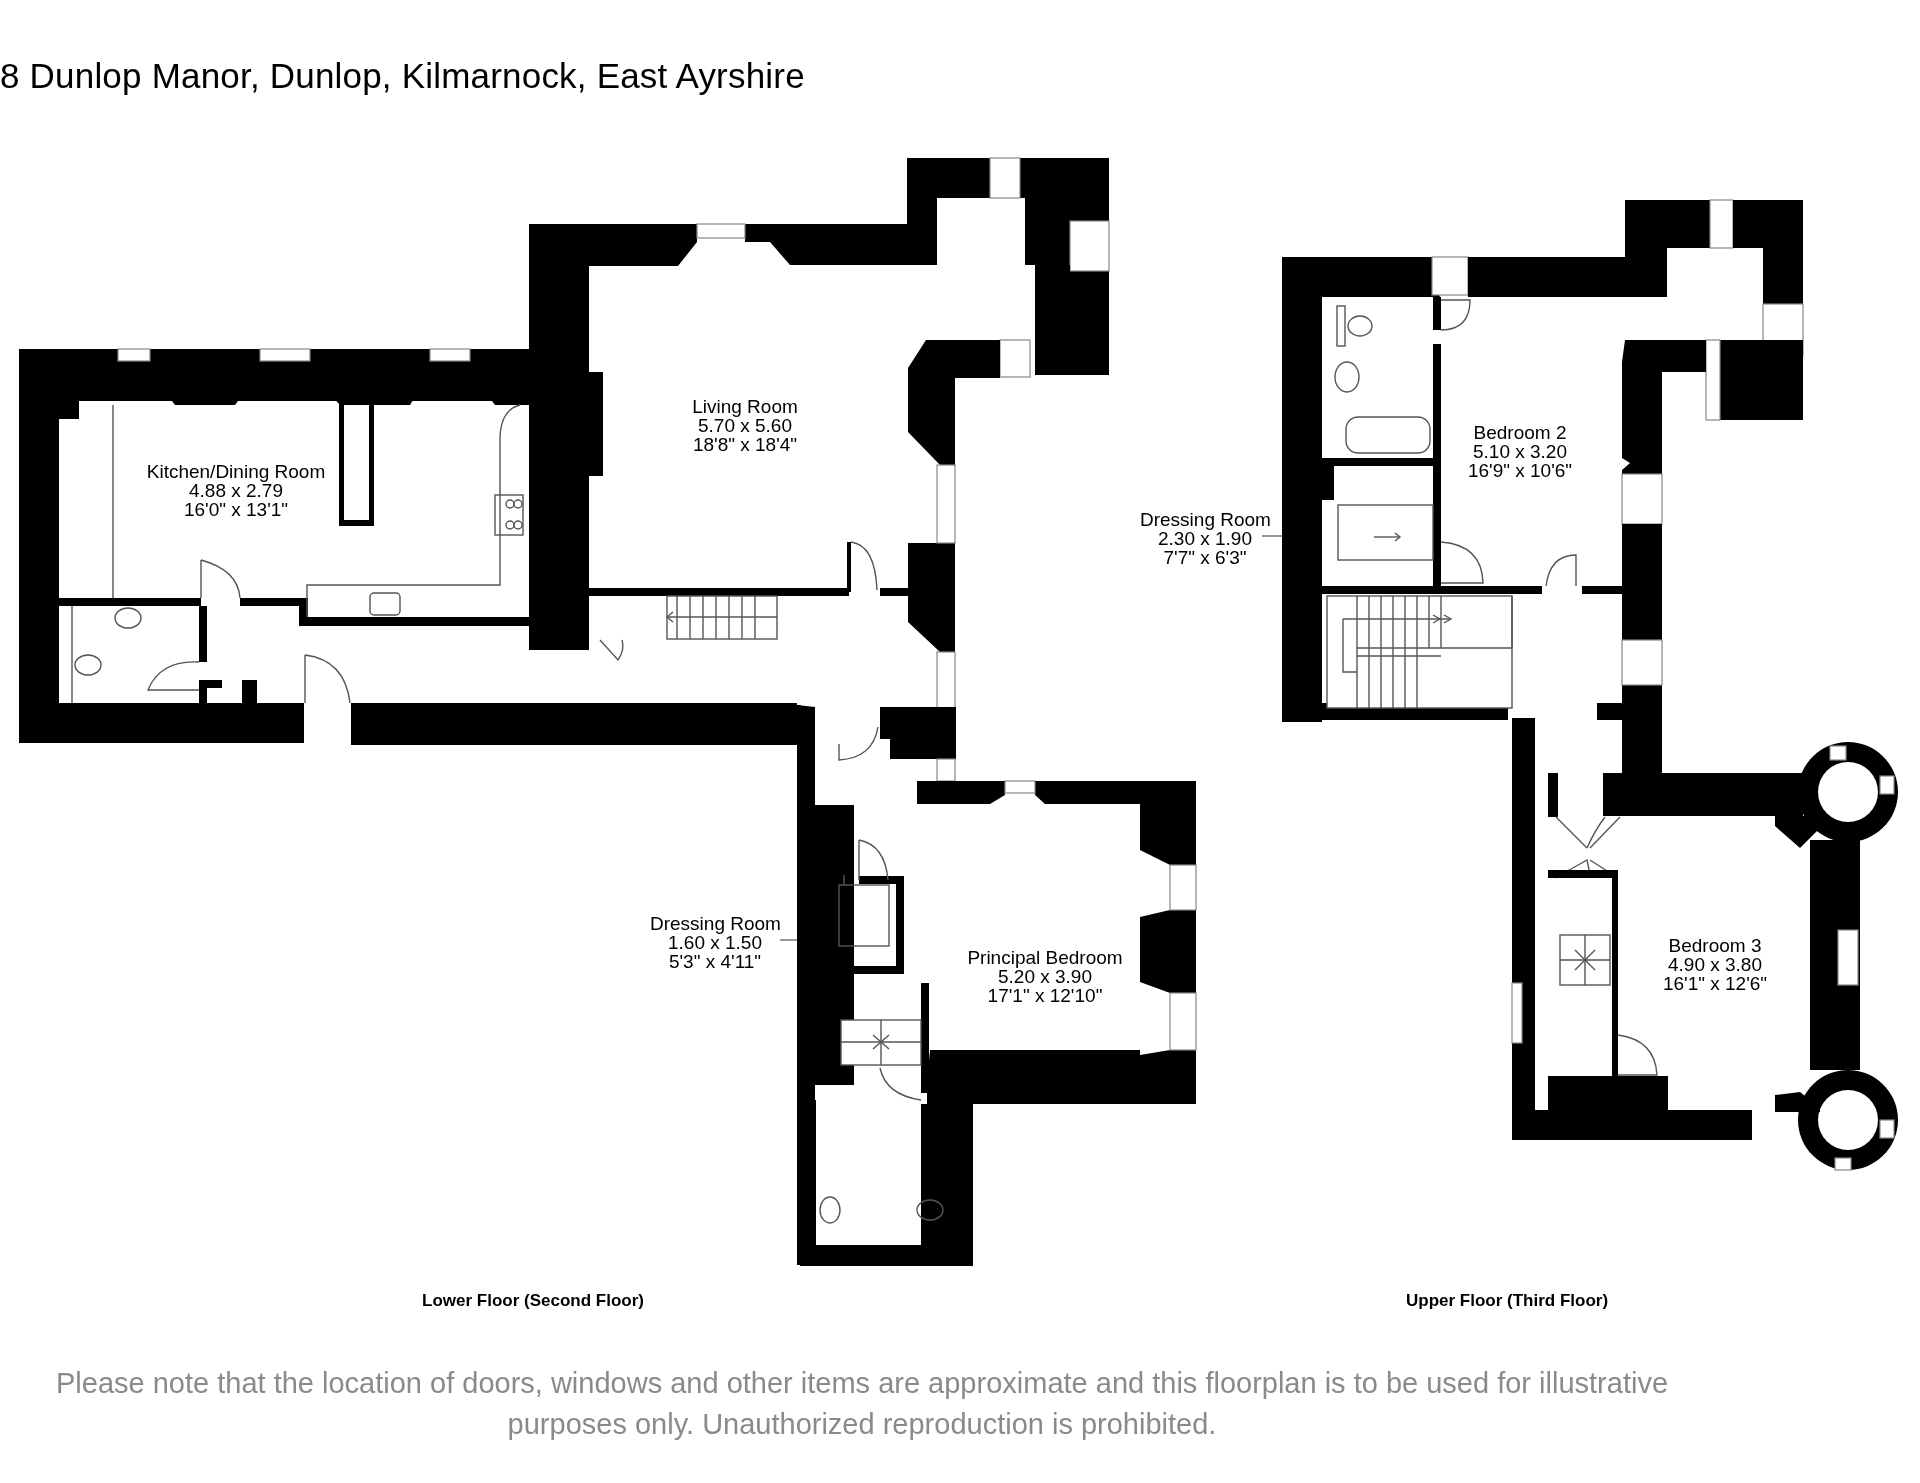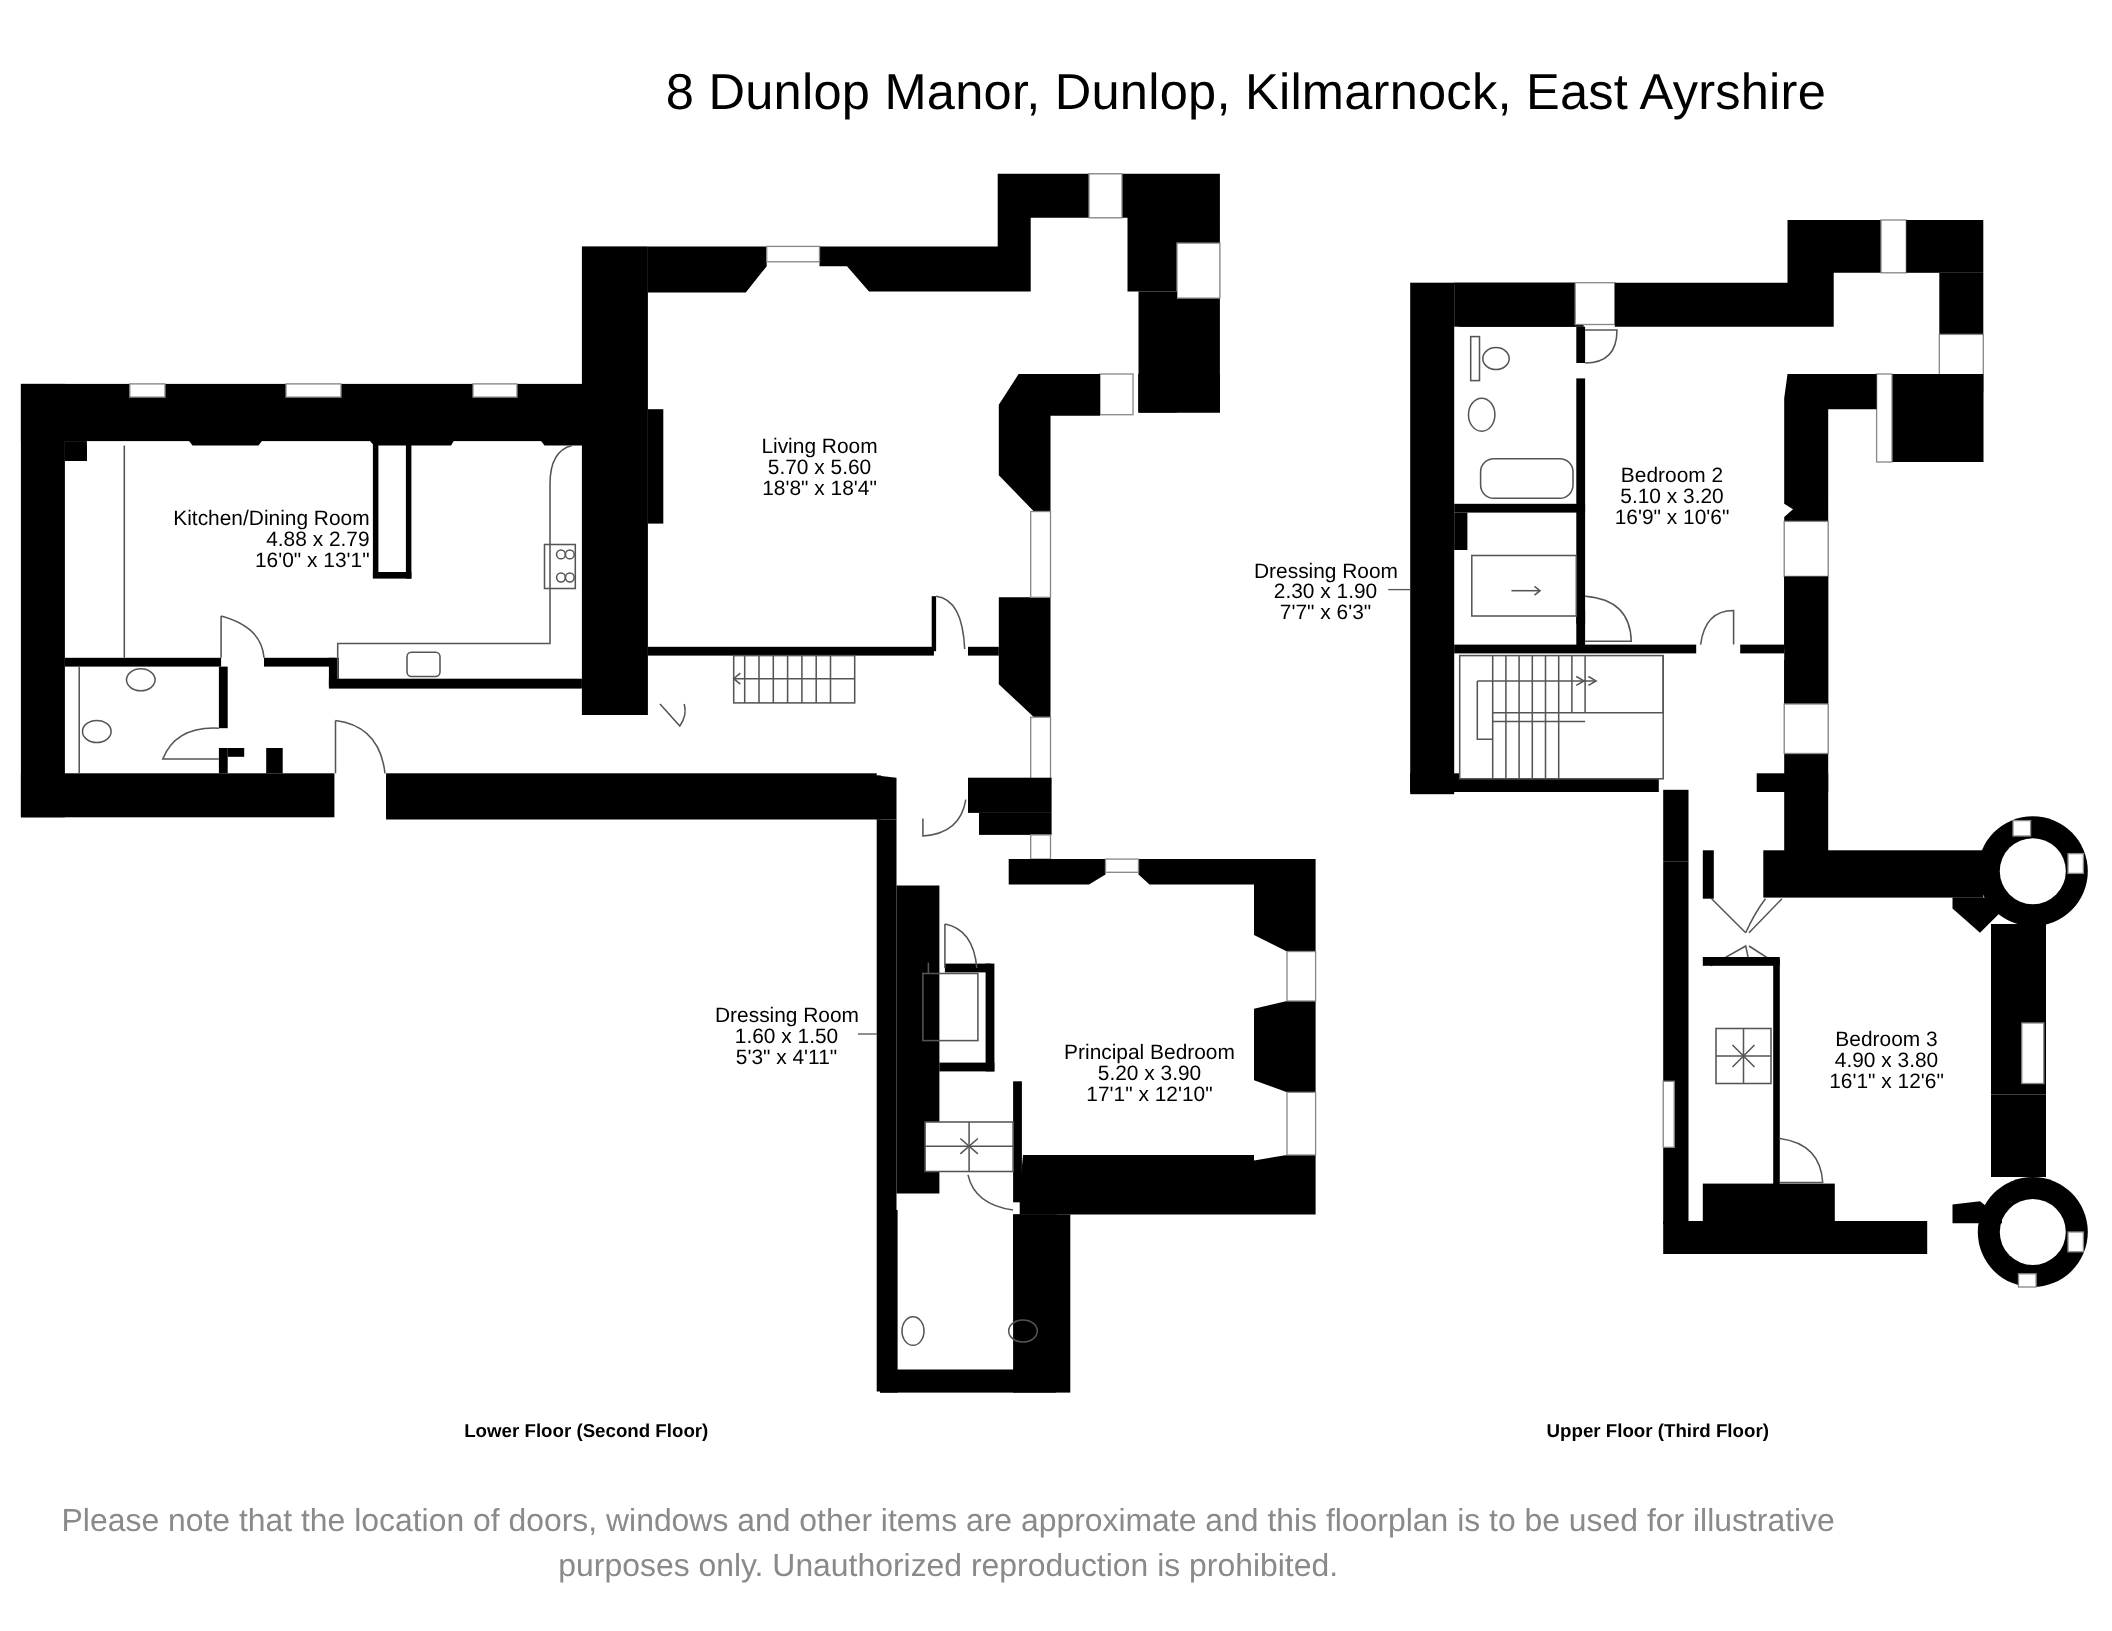--- a/index.html
+++ b/index.html
@@ -1,19 +1,19 @@
 <!DOCTYPE html>
 <html><head>
 <meta charset="utf-8">
 <style>
   html, body { margin:0; padding:0; background:#ffffff; }
   body { width:1920px; height:1483px; position:relative; overflow:hidden;
          font-family:"Liberation Sans", "DejaVu Sans", sans-serif; color:#000; }
-  .title { position:absolute; left:0; top:56px; width:1660px; text-align:right;
-           font-size:46px; letter-spacing:0.2px; }
+  .title { position:absolute; left:0; top:56px; width:1660px; text-align:left;
+           font-size:35px; letter-spacing:0.2px; }
   svg.plan { position:absolute; left:0; top:0; }
   .wall { fill:#000; }
   .win { fill:#fff; stroke:#888; stroke-width:1.2; }
   .thin { fill:none; stroke:#555; stroke-width:1.4; }
   .thinfill { fill:#fff; stroke:#555; stroke-width:1.4; }
   .arc { fill:none; stroke:#555; stroke-width:1.4; }
   .room-label { position:absolute; text-align:center; font-size:19px; line-height:19px; white-space:nowrap; }
   .room-label span { display:block; }
   .floor-label { position:absolute; font-weight:bold; font-size:17px; white-space:nowrap; }
   .disclaimer { position:absolute; left:0; top:1363px; width:1724px; text-align:center;
@@ -250,21 +250,21 @@
       <path class="thin" d="M1575,950 L1595,970 M1575,970 L1595,950"></path>
       <path class="arc" d="M1618,1035 Q1655,1040 1657,1075 L1618,1075"></path>
       <rect class="wall" x="1548" y="870" width="70" height="8"></rect>
     </g>
   </g>
 
   <line class="leader" x1="780" y1="940" x2="797" y2="940"></line>
   <line class="leader" x1="1262" y1="536" x2="1282" y2="536"></line>
 </svg>
 
-<div class="room-label" style="left:136px; top:462px; width:200px;text-align:right;">
+<div class="room-label" style="left:136px; top:462px; width:200px;">
   <span>Kitchen/Dining Room</span>
   <span>4.88 x 2.79</span>
   <span>16'0" x 13'1"</span>
 </div>
 <div class="room-label" style="left:670px; top:397px; width:150px;">
   <span>Living Room</span>
   <span>5.70 x 5.60</span>
   <span>18'8" x 18'4"</span>
 </div>
 <div class="room-label" style="left:650px; top:914px; width:130px;">

